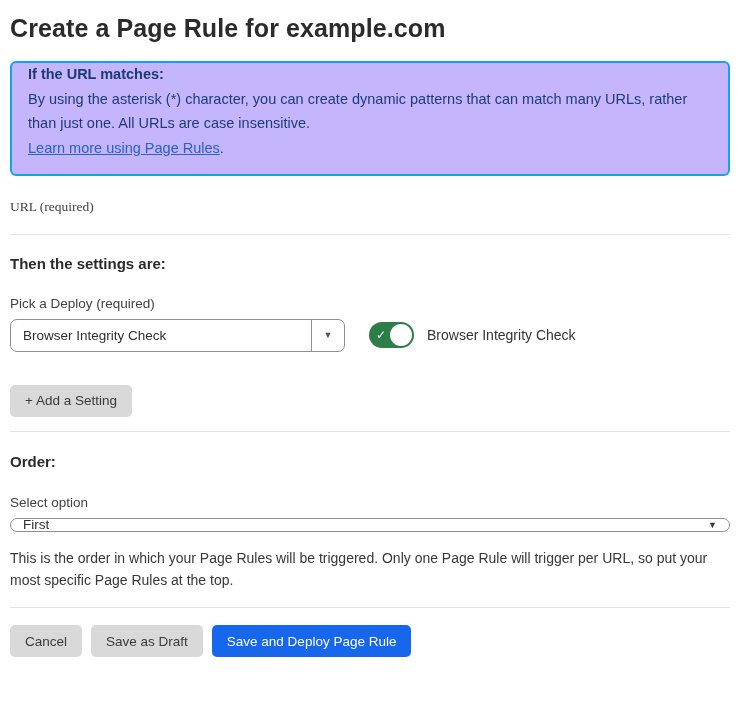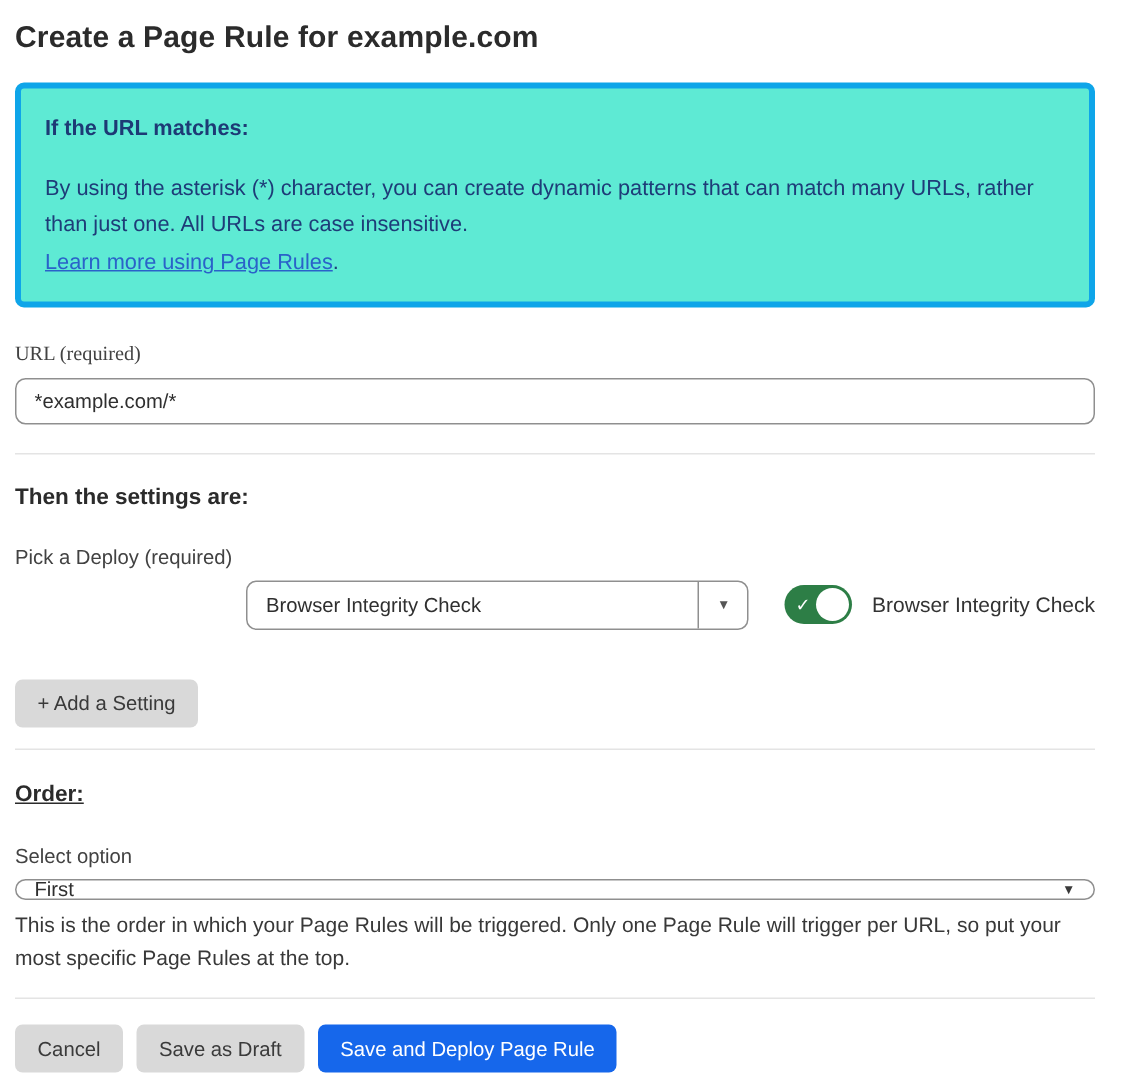--- a/index.html
+++ b/index.html
@@ -9,42 +9,42 @@
     font-family: "Liberation Sans", "DejaVu Sans", sans-serif;
     color: #333333;
   }
   .page {
     width: 750px;
     height: 720px;
     padding: 14px 20px 0 10px;
     background: #ffffff;
   }
   .page-title {
-    font-size: 20px;
+    font-size: 25px;
     font-weight: bold;
     color: #2b2b2b;
     letter-spacing: 0.1px;
   }
   
   .info-box {
     margin-top: 18px;
-    background: #5eead4;
-    border: 4px solid #0ea5e9;
+    background: #c4b5fd;
+    border: 2px solid #0ea5e9;
     border-radius: 6px;
-    padding: 16px 16px 13px 16px;
+    padding: 0 16px 13px 16px;
     color: #1e3c78;
     font-size: 14.5px;
     line-height: 1.62;
   }
   .info-heading {
     font-weight: bold;
     font-size: 14.5px;
     color: #1d3a75;
   }
-  .info-body { margin-top: 17px; max-width: 680px; }
+  .info-body { margin-top: 2px; max-width: 680px; }
   .info-link-line { margin-top: 2px; }
   .info-link {
     color: #2a62c9;
     text-decoration: underline;
     cursor: pointer;
   }
   
   .field-label {
     font-size: 13.5px;
     color: #424242;
@@ -80,21 +80,20 @@
     font-weight: bold;
     color: #2b2b2b;
     margin-top: 20px;
   }
   .pick-label { margin-top: 24px; }
   
   .setting-row {
     margin-top: 8px;
     display: flex;
     align-items: center;
-    justify-content: flex-end;
   }
   .setting-select {
     width: 335px;
     height: 33px;
     border: 1px solid #8f8f8f;
     border-radius: 7px;
     display: flex;
     align-items: stretch;
     background: #ffffff;
     cursor: pointer;
@@ -170,21 +169,21 @@
   .btn-gray {
     background: #d9d9d9;
     color: #3a3a3a;
   }
   .btn-blue {
     background: #1667eb;
     color: #ffffff;
   }
   .add-setting-btn { margin-top: 33px; }
   .divider-2 { margin-top: 14px; }
-  .order-heading { margin-top: 21px; text-decoration: underline; }
+  .order-heading { margin-top: 21px; }
   .order-label { margin-top: 25px; }
   .order-select {
     margin-top: 8px;
     width: 100%;
     height: 14px;
     border: 1px solid #8f8f8f;
     border-radius: 7px;
     display: flex;
     align-items: center;
     background: #ffffff;
@@ -195,21 +194,21 @@
     padding-left: 12px;
     font-size: 13.5px;
     color: #2f2f2f;
   }
   .order-select-arrow {
     padding-right: 12px;
     color: #3a3a3a;
     font-size: 9px;
   }
   .order-help {
-    margin-top: 6px;
+    margin-top: 16px;
     font-size: 14px;
     line-height: 1.55;
     color: #383838;
     max-width: 722px;
   }
   .divider-3 { margin-top: 16px; }
   .footer-actions {
     margin-top: 17px;
     display: flex;
     align-items: center;
@@ -223,21 +222,20 @@
 
   <h1 class="page-title">Create a Page Rule for example.com</h1>
 
   <div class="info-box">
     <div class="info-heading">If the URL matches:</div>
     <div class="info-body">By using the asterisk (*) character, you can create dynamic patterns that can match many URLs, rather than just one. All URLs are case insensitive.</div>
     <div class="info-link-line"><span class="info-link">Learn more using Page Rules</span><span>.</span></div>
   </div>
 
   <div class="field-label url-label">URL (required)</div>
-  <input class="text-input" type="text" value="*example.com/*" style="">
 
   <hr class="divider">
 
   <div class="section-heading">Then the settings are:</div>
 
   <div class="field-label pick-label">Pick a Deploy (required)</div>
 
   <div class="setting-row">
     <div class="setting-select">
       <div class="setting-select-value">Browser Integrity Check</div>

